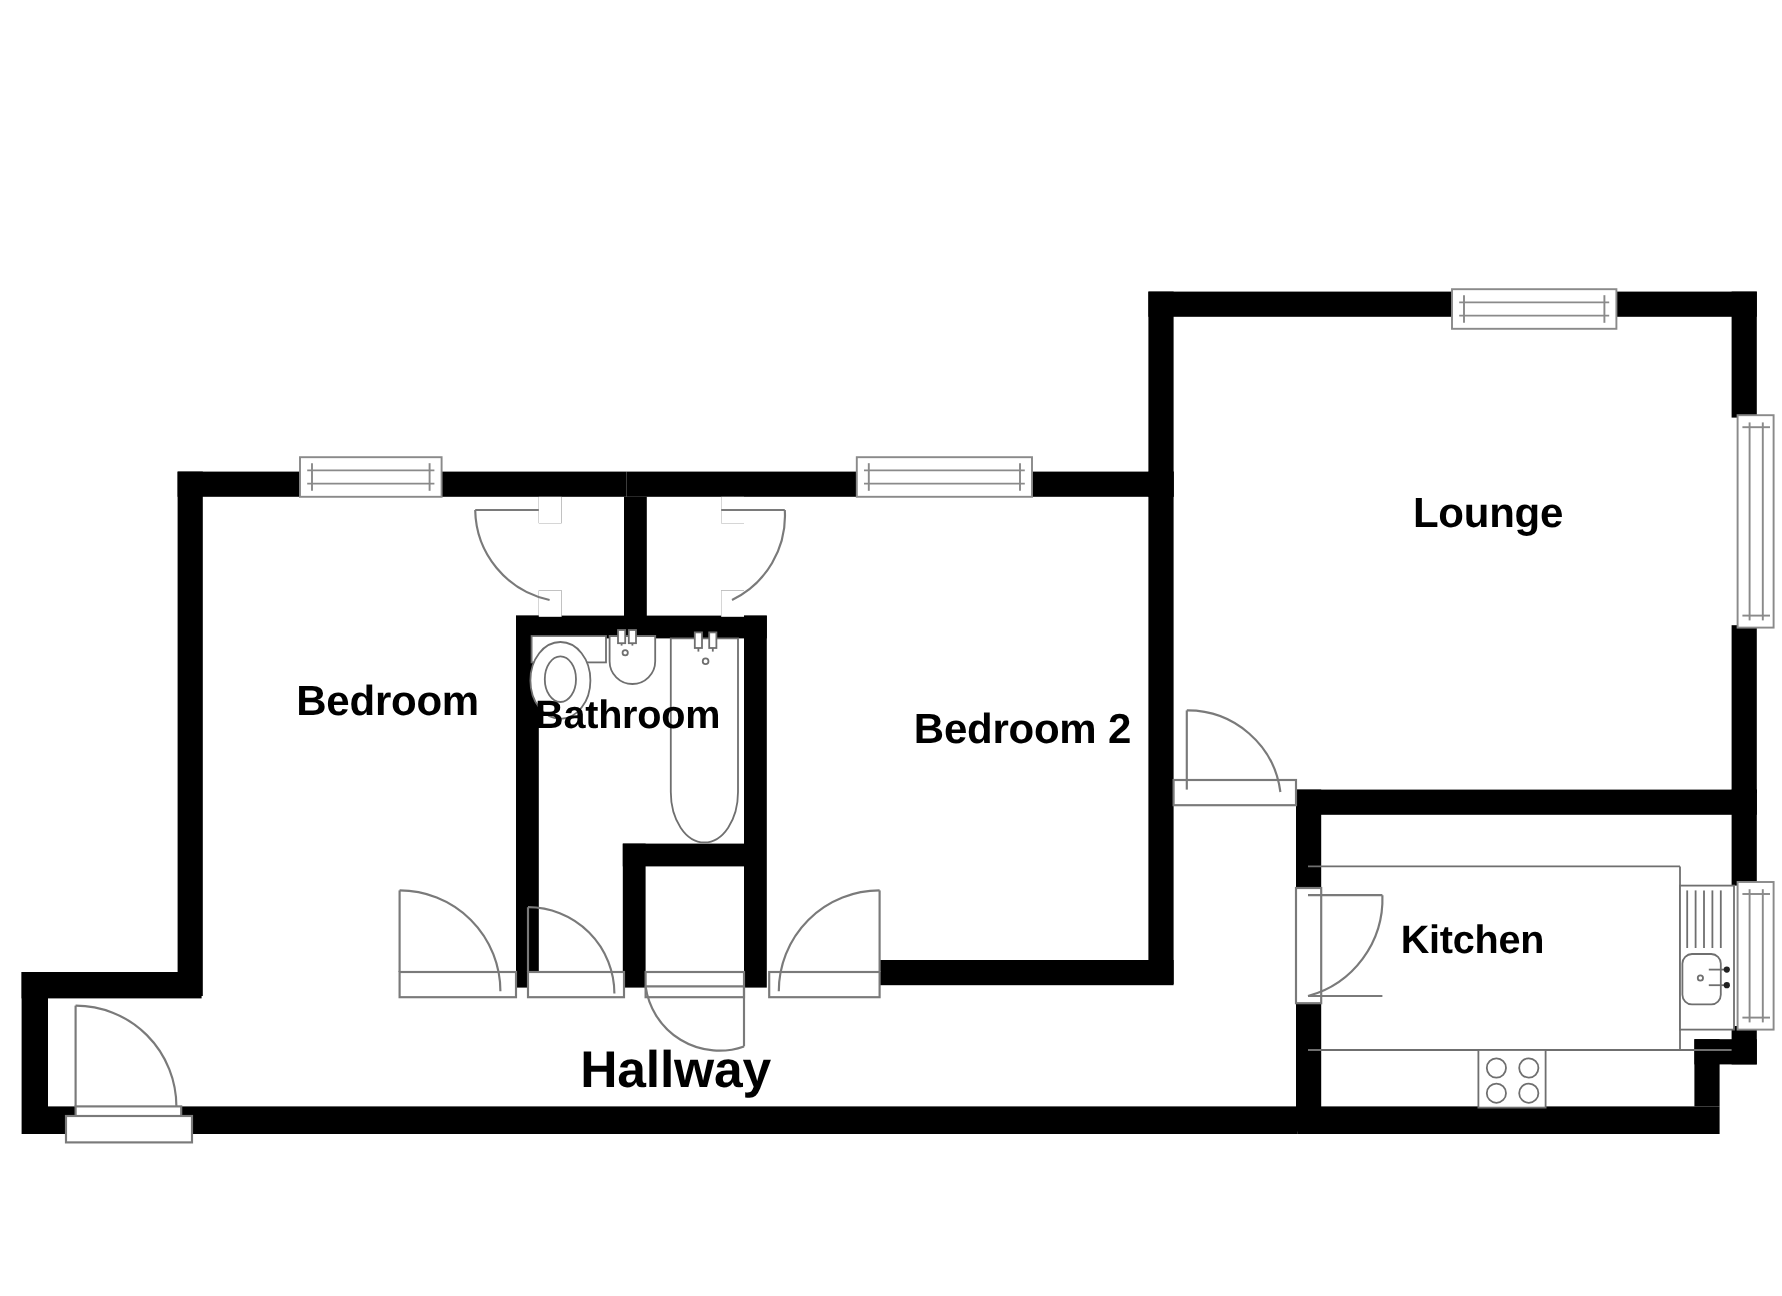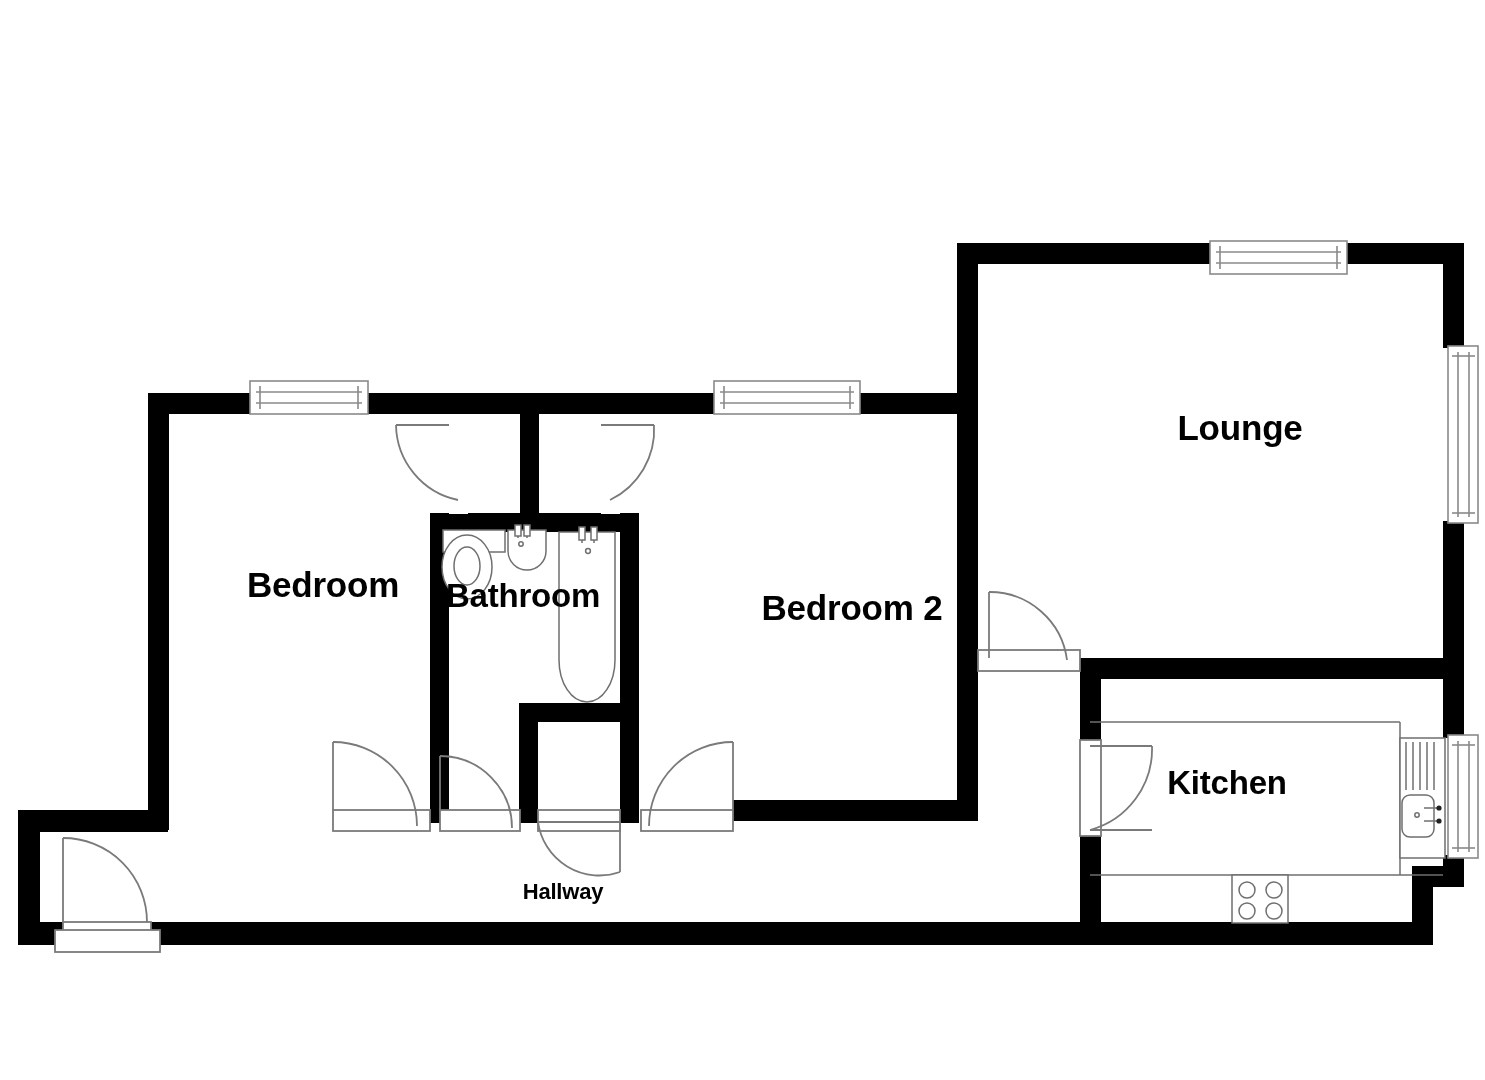--- a/index.html
+++ b/index.html
@@ -34,21 +34,21 @@
     color: #000000;
     white-space: nowrap;
     transform: translate(-50%, -50%);
     letter-spacing: -0.2px;
   }
   .lbl-lounge   { font-size: 35px; }
   .lbl-bedroom  { font-size: 35px; margin-left: 24px; }
   .lbl-bedroom2 { font-size: 35px; }
   .lbl-bathroom { font-size: 33px; }
   .lbl-kitchen  { font-size: 33px; }
-  .lbl-hallway  { font-size: 22px; text-align: right; }
+  .lbl-hallway  { font-size: 43px; text-align: right; }
 </style>
 </head>
 <body>
 
 <div id="floorplan-root">
 
   <svg id="plan-svg" viewBox="0 0 1485 1080">
 
     <g fill="#000000" stroke="none">
 

